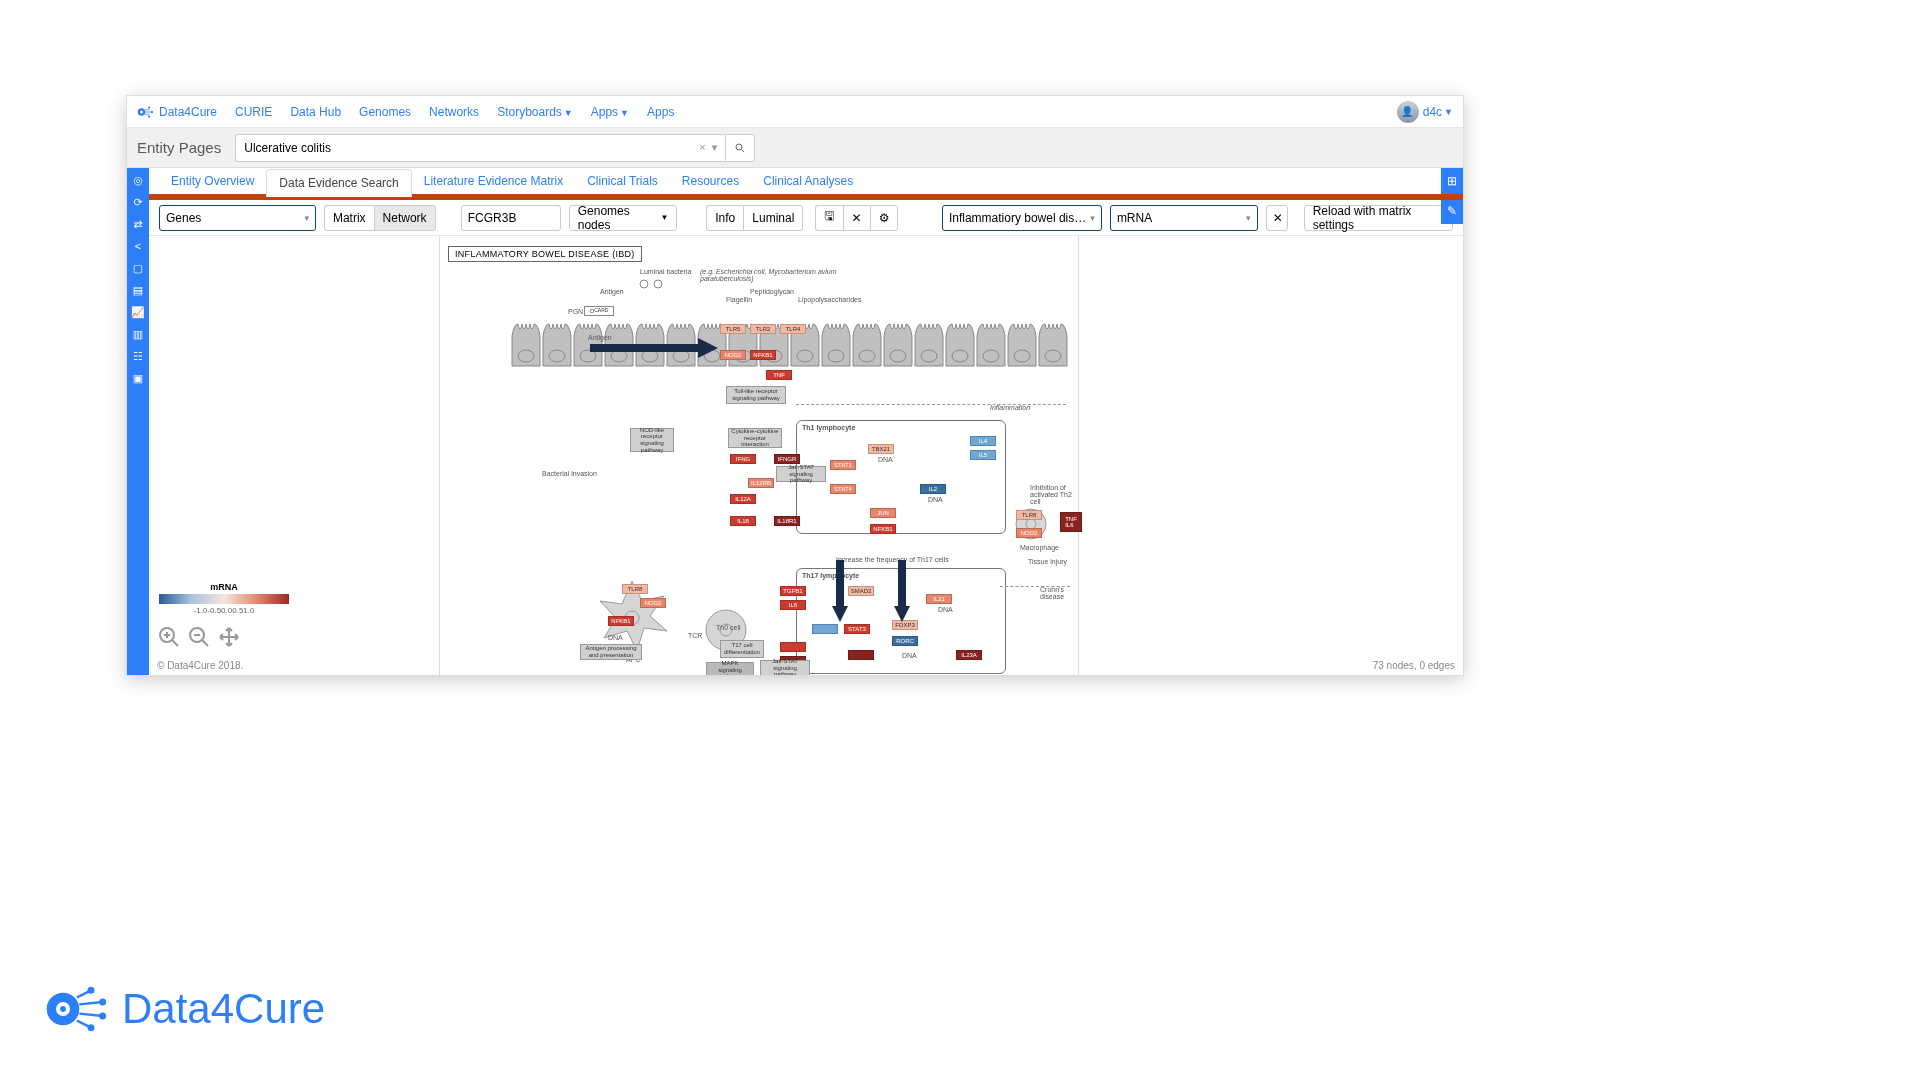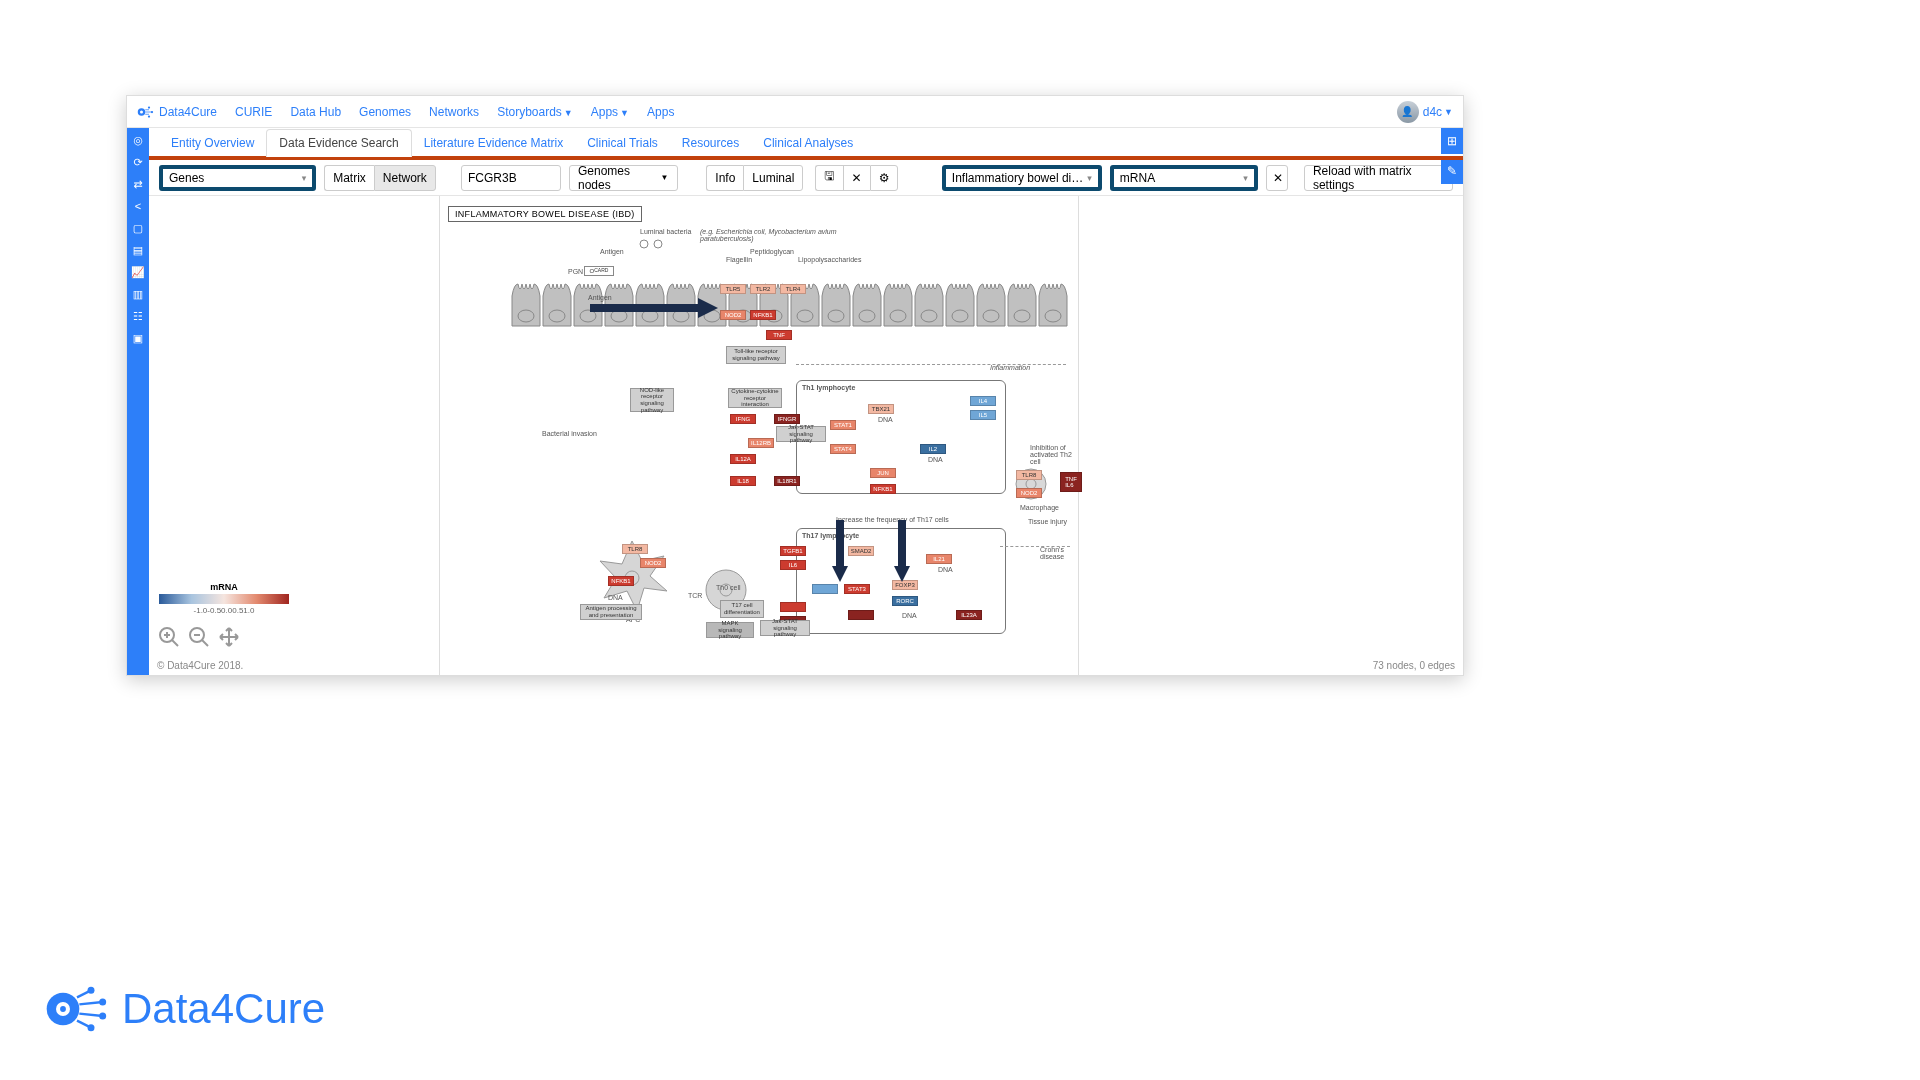--- a/index.html
+++ b/index.html
@@ -22,26 +22,26 @@
 .search-input-lg { flex:1; height: 28px; border: 1px solid #ccc; border-right:none; border-radius: 3px 0 0 3px; padding: 0 8px; font-size: 12px; background:#fff; display:flex; align-items:center; justify-content:space-between; }
 .search-input-lg .clr { color:#999; cursor:pointer; font-size:11px; }
 .search-btn { width:30px; height:28px; border:1px solid #ccc; border-radius:0 3px 3px 0; background:#fff; display:flex;align-items:center;justify-content:center; cursor:pointer; }
 
 .body-row { flex:1; display:flex; overflow:hidden; }
 .sidenav { width: 22px; background: #2d7ff9; display:flex; flex-direction:column; align-items:center; padding-top:4px; gap:6px; }
 .sidenav .sn-icon { width:16px; height:16px; color:#fff; display:flex; align-items:center; justify-content:center; font-size:11px; cursor:pointer; }
 
 .main { flex:1; display:flex; flex-direction:column; position:relative; }
 
-.tabs-row { height: 32px; display:flex; align-items:flex-end; padding: 0 10px; border-bottom:4px solid #c2410c; font-size:12px; position:relative; }
+.tabs-row { height: 32px; display:flex; align-items:flex-start; padding: 0 10px; border-bottom:6px solid #c2410c; font-size:12px; position:relative; }
 .tab { padding: 6px 12px; color:#2d7ff9; cursor:pointer; }
 .tab.active { border:1px solid #ddd; border-bottom:1px solid #fff; border-radius:4px 4px 0 0; background:#fff; color:#444; position:relative; top:1px; }
 
 .toolbar2 { height: 36px; border-bottom:1px solid #e5e5e5; display:flex; align-items:center; padding: 0 10px; gap:8px; font-size:12px; }
-.select { height:26px; border:4px solid #0c4a6e; border-radius:3px; background:#fff; display:flex; align-items:center; justify-content:space-between; padding:0 6px; cursor:pointer; }
+.select { height:26px; border:1px solid #0c4a6e; border-radius:3px; background:#fff; display:flex; align-items:center; justify-content:space-between; padding:0 6px; cursor:pointer; }
 .btn { height:26px; border:1px solid #ccc; border-radius:3px; background:#fff; padding:0 8px; display:flex;align-items:center;cursor:pointer; font-size:12px; }
 .btn.active { background:#e8e8e8; }
 .btn-grp { display:flex; }
 .btn-grp .btn { border-radius:0; border-right:none; }
 .btn-grp .btn:first-child { border-radius:3px 0 0 3px; }
 .btn-grp .btn:last-child { border-radius:0 3px 3px 0; border-right:1px solid #ccc; }
 .input-sm { height:26px; border:1px solid #ccc; border-radius:3px; padding:0 6px; font-size:12px; }
 
 .canvas-area { flex:1; position:relative; background:#fff; }
 .pathway { position:absolute; left:290px; top:0; width:640px; height:100%; border-left:1px solid #ddd; border-right:1px solid #ddd; background:#fff; }
@@ -100,20 +100,35 @@
     <span class="nav-item"><span>Apps</span><span class="caret">▼</span></span>
     <span class="nav-item">Apps</span>
     <div class="topnav-spacer"></div>
     <div class="user">
       <div class="avatar">👤</div>
       <span>d4c</span>
         <span class="caret" style="margin-left:2px;font-size:9px;">▼</span>
     </div>
   </div>
 
+  <div class="toolbar1">
+    <div class="entity-label">Entity Pages</div>
+    <div class="search-large">
+      <div class="search-input-lg">
+        <span>Ulcerative colitis</span>
+        <span class="clr">× &nbsp;▾</span>
+      </div>
+      <div class="search-btn">
+        <svg width="12" height="12" viewBox="0 0 24 24">
+            <circle cx="10" cy="10" r="6" fill="none" stroke="#666" stroke-width="2"></circle>
+            <line x1="15" y1="15" x2="20" y2="20" stroke="#666" stroke-width="2"></line>
+          </svg>
+      </div>
+    </div>
+  </div>
 
   <div class="body-row">
     <div class="sidenav">
       <div class="sn-icon">◎</div>
       <div class="sn-icon">⟳</div>
       <div class="sn-icon">⇄</div>
       <div class="sn-icon">&lt;</div>
       <div class="sn-icon">▢</div>
       <div class="sn-icon">▤</div>
       <div class="sn-icon">📈</div>

